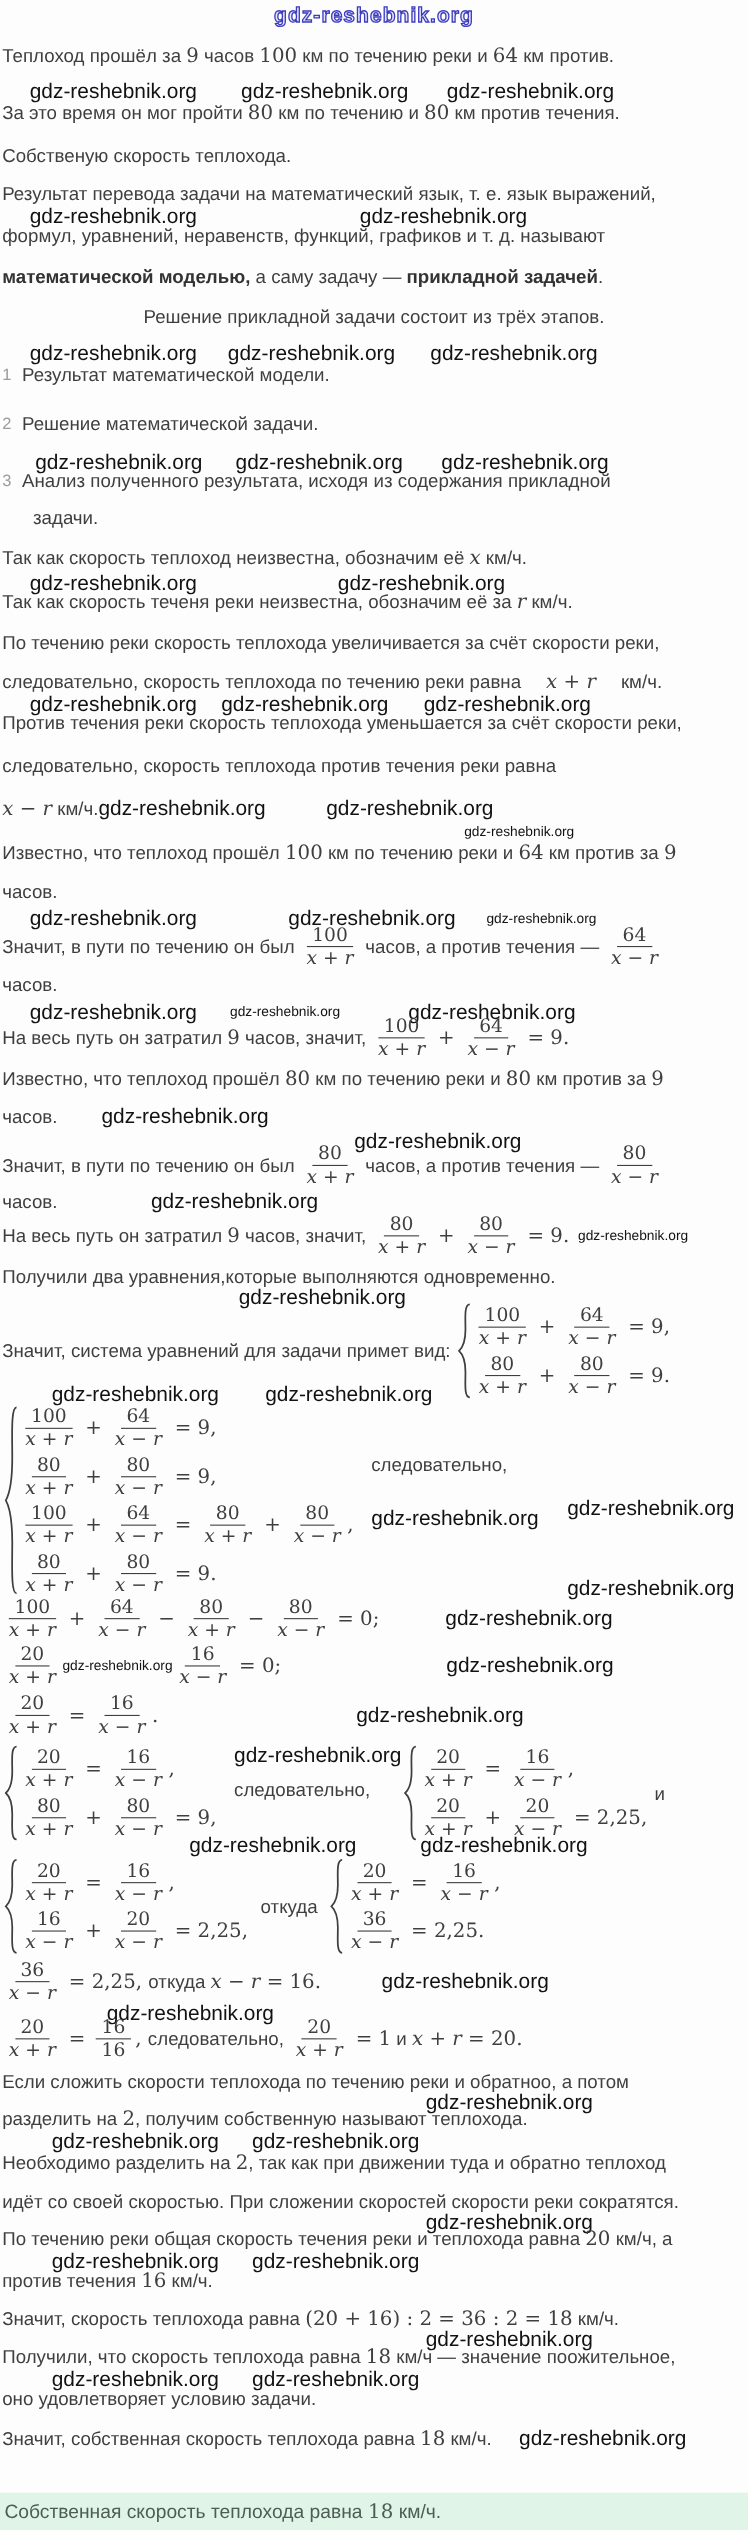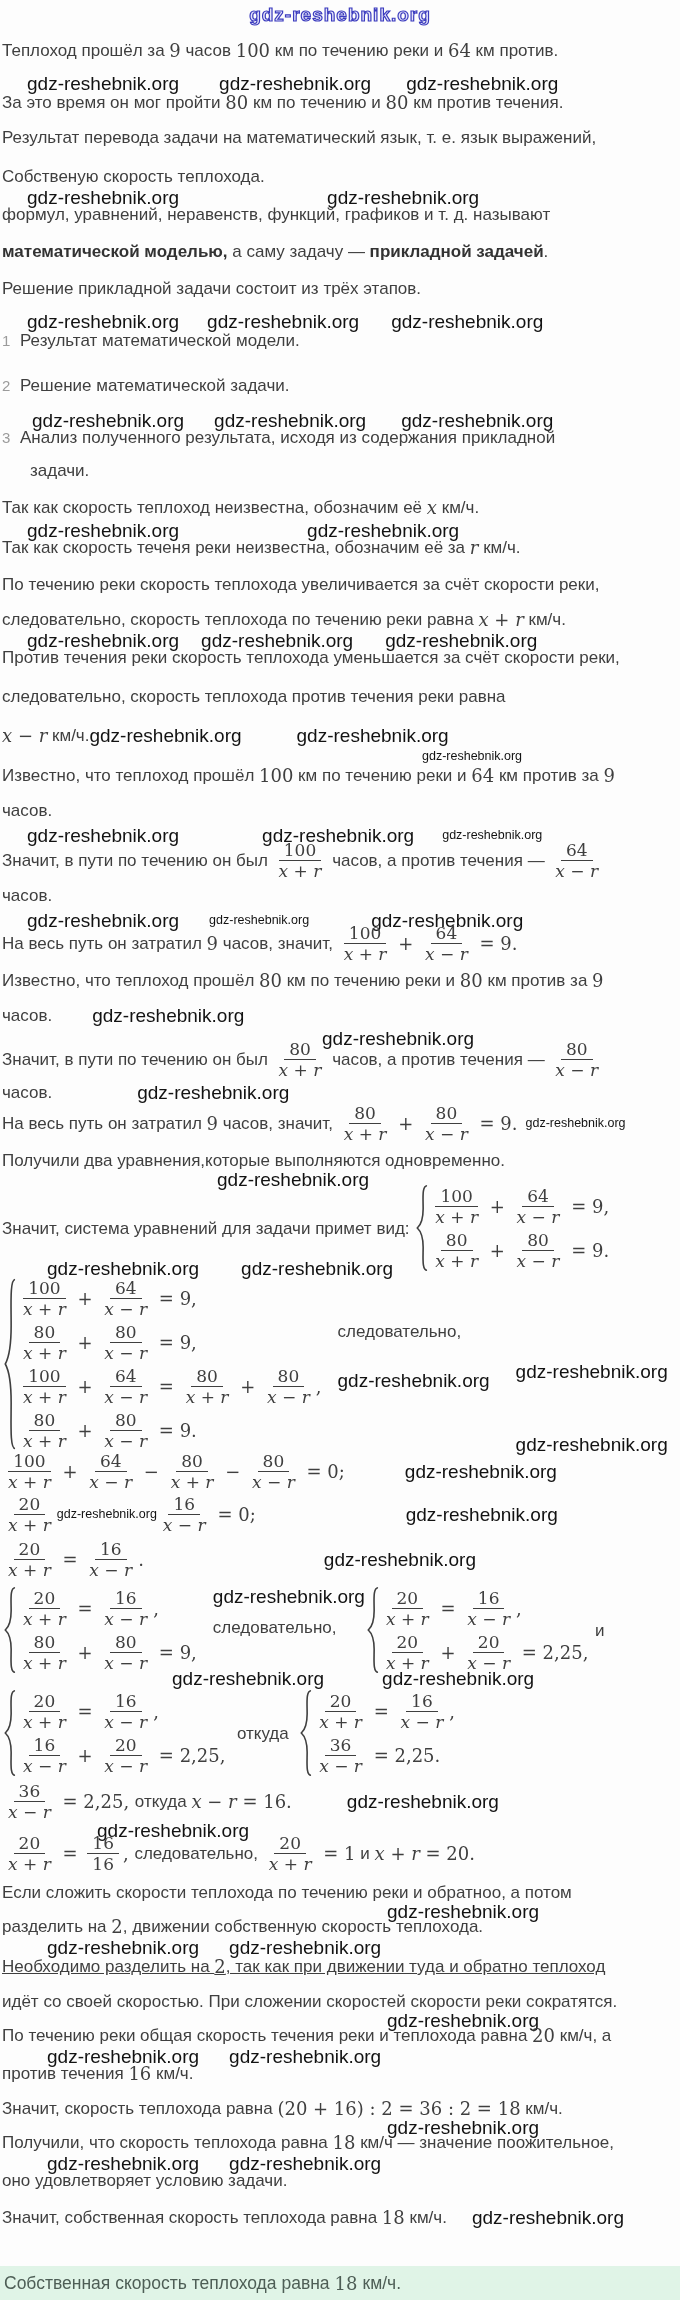--- a/index.html
+++ b/index.html
@@ -56,42 +56,42 @@
         <span class="sp" style="width: 35px;"></span>
         <span class="wm">gdz-reshebnik.org</span>
       </div>
       <div class="line" style="margin-top: -2px;">
         <span class="txt">За это время он мог пройти </span>
         <span class="math">80</span>
         <span class="txt"> км по течению и </span>
         <span class="math">80</span>
         <span class="txt"> км против течения.</span>
       </div>
+      <div class="line" style="margin-top: 18px;">
+        <span class="txt">Собственую скорость теплохода.</span>
+      </div>
       <div class="line" style="margin-top: 14px;">
         <span class="txt">Результат перевода задачи на математический язык, т. е. язык выражений,</span>
-      </div>
-      <div class="line" style="margin-top: 18px;">
-        <span class="txt">Собственую скорость теплохода.</span>
       </div>
       <div class="line">
         <span class="sp" style="width: 25px;"></span>
         <span class="wm">gdz-reshebnik.org</span>
         <span class="sp" style="width: 148px;"></span>
         <span class="wm">gdz-reshebnik.org</span>
       </div>
       <div class="line" style="margin-top: -4px;">
         <span class="txt">формул, уравнений, неравенств, функций, графиков и т. д. называют</span>
       </div>
       <div class="line" style="margin-top: 16px;">
         <span class="txt bold">математической моделью,</span>
         <span class="txt"> а саму задачу — </span>
         <span class="txt bold">прикладной задачей</span>
         <span class="txt">.</span>
       </div>
-      <div class="line" style="margin-top: 16px;">
+      <div class="line" style="margin-top: 16px; justify-content: center;">
         <span class="txt">Решение прикладной задачи состоит из трёх этапов.</span>
       </div>
       <div class="line" style="margin-top: 12px;">
         <span class="sp" style="width: 25px;"></span>
         <span class="wm">gdz-reshebnik.org</span>
         <span class="sp" style="width: 28px;"></span>
         <span class="wm">gdz-reshebnik.org</span>
         <span class="sp" style="width: 32px;"></span>
         <span class="wm">gdz-reshebnik.org</span>
       </div>
@@ -130,21 +130,21 @@
         <span class="wm">gdz-reshebnik.org</span>
       </div>
       <div class="line" style="margin-top: -4px;">
         <span class="txt">Так как скорость теченя реки неизвестна, обозначим её за </span>
         <span class="math"><i>r</i></span>
         <span class="txt"> км/ч.</span>
       </div>
       <div class="line" style="margin-top: 16px;">
         <span class="txt">По течению реки скорость теплохода увеличивается за счёт скорости реки,</span>
       </div>
-      <div class="line" style="margin-top: 14px;">
+      <div class="line" style="margin-top: 14px; gap: 18px;">
         <span class="txt">следовательно, скорость теплохода по течению реки равна </span>
         <span class="math"><i>x</i> + <i>r</i></span>
         <span class="txt"> км/ч.</span>
       </div>
       <div class="line">
         <span class="sp" style="width: 25px;"></span>
         <span class="wm">gdz-reshebnik.org</span>
         <span class="sp" style="width: 22px;"></span>
         <span class="wm">gdz-reshebnik.org</span>
         <span class="sp" style="width: 32px;"></span>
@@ -634,29 +634,29 @@
       <div class="line" style="margin-top: 8px; text-align: center;">
         <span class="txt">Если сложить скорости теплохода по течению реки и обратноо, а потом</span>
       </div>
       <div class="line" style="margin-top: -2px;">
         <span class="sp" style="width: 385px;"></span>
         <span class="wm">gdz-reshebnik.org</span>
       </div>
       <div class="line" style="margin-top: -6px;">
         <span class="txt">разделить на </span>
         <span class="math">2</span>
-        <span class="txt">, движении собственную скорость теплохода.</span>
+        <span class="txt">, получим собственную называют теплохода.</span>
       </div>
       <div class="line">
         <span class="sp" style="width: 45px;"></span>
         <span class="wm">gdz-reshebnik.org</span>
         <span class="sp" style="width: 30px;"></span>
         <span class="wm">gdz-reshebnik.org</span>
       </div>
-      <div class="line" style="margin-top: -2px; text-decoration: underline;">
+      <div class="line" style="margin-top: -2px;">
         <span class="txt">Необходимо разделить на </span>
         <span class="math">2</span>
         <span class="txt">, так как при движении туда и обратно теплоход</span>
       </div>
       <div class="line" style="margin-top: 14px; align-items: flex-end;">
         <span class="txt">идёт со своей скоростью. При сложении скоростей скорости реки сократятся.</span>
       </div>
       <div class="line" style="margin-top: -2px;">
         <span class="sp" style="width: 385px;"></span>
         <span class="wm">gdz-reshebnik.org</span>

